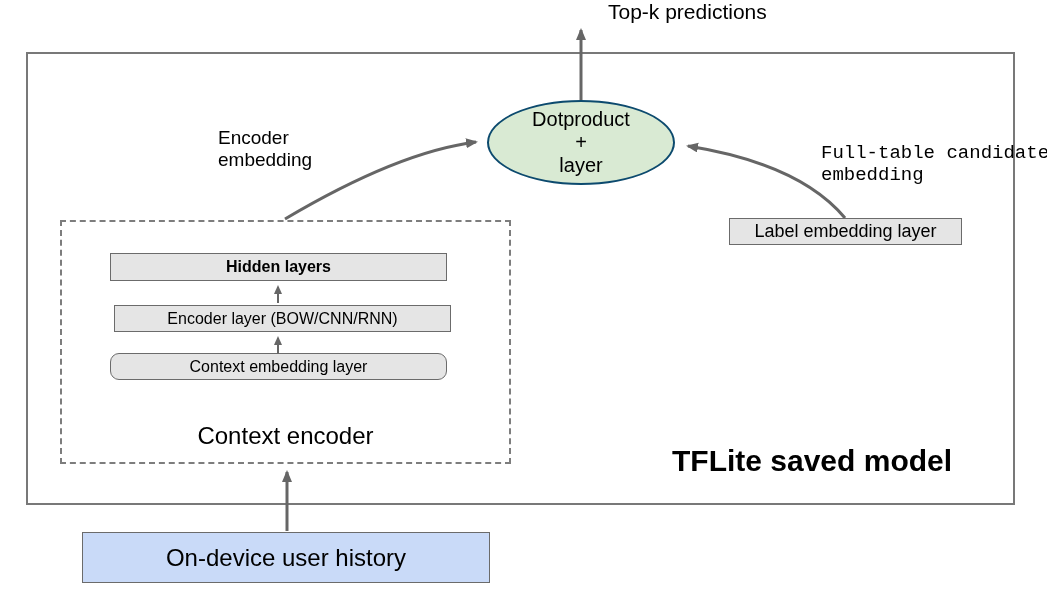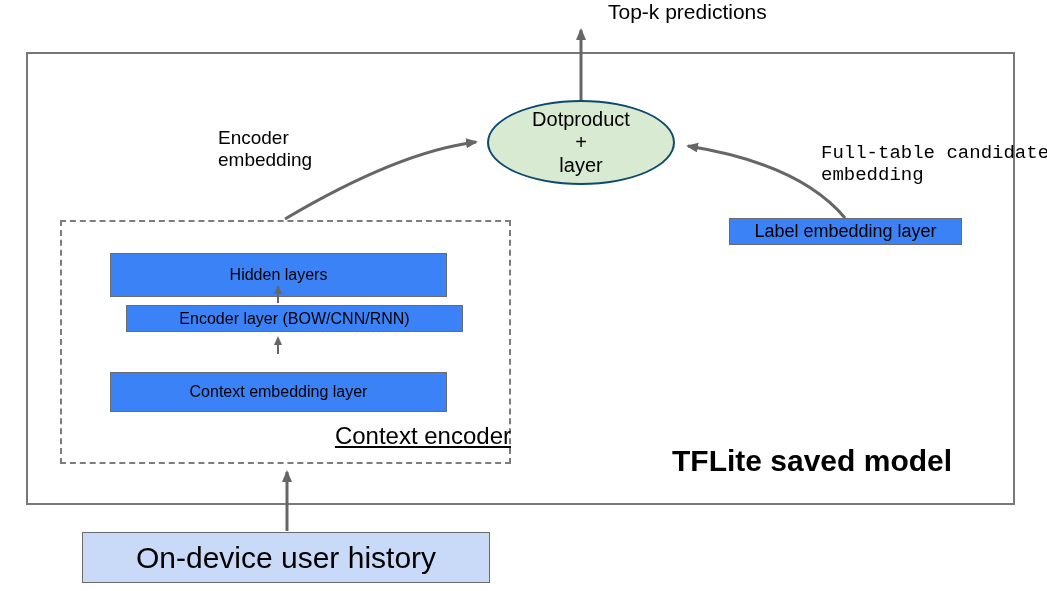--- a/index.html
+++ b/index.html
@@ -22,62 +22,61 @@
     border: 2px solid #787878;
     box-sizing: border-box;
     background: transparent;
   }
   .dashed-box {
     left: 60px; top: 220px; width: 451px; height: 244px;
     border: 2px dashed #7d7d7d;
     box-sizing: border-box;
   }
   .green-box {
-    background: #3b82f6;
+    background: #e5e5e5;
     border: 1.5px solid #6b6b6b;
     box-sizing: border-box;
     display: flex;
     align-items: center;
     justify-content: center;
     font-size: 16px;
     white-space: nowrap;
   }
-  .layer-1 { left: 110px; top: 253px; width: 337px; height: 44px; }
-  .layer-2 { left: 126px; top: 305px; width: 337px; height: 27px; }
-  .layer-3 { left: 110px; top: 372px; width: 337px; height: 40px; }
+  .layer-1 { left: 110px; top: 253px; width: 337px; height: 28px; font-weight: bold; }
+  .layer-2 { left: 114px; top: 305px; width: 337px; height: 27px; }
+  .layer-3 { left: 110px; top: 353px; width: 337px; height: 27px; border-radius: 9px; }
   .label-embedding { left: 729px; top: 218px; width: 233px; height: 27px; font-size: 18px; }
   .blue-box {
     left: 82px; top: 532px; width: 408px; height: 51px;
     background: #c9daf8;
     border: 1.5px solid #6b6b6b;
     box-sizing: border-box;
     display: flex;
     align-items: center;
     justify-content: center;
-    font-size: 30px;
+    font-size: 24px;
   }
   .ellipse {
     left: 487px; top: 100px; width: 188px; height: 85px;
     background: #d9ead3;
     border: 2px solid #0c4a6e;
     border-radius: 50%;
     box-sizing: border-box;
     display: flex;
     flex-direction: column;
     align-items: center;
     justify-content: center;
     font-size: 20px;
     line-height: 23px;
     text-align: center;
   }
   .context-encoder-title {
     left: 60px; top: 422px; width: 451px;
-    text-align: right;
+    text-align: center;
     font-size: 24px;
-    text-decoration: underline;
   }
   .annotation {
     font-size: 19px;
     line-height: 22px;
     white-space: nowrap;
   }
   .topk-label   { left: 608px; top: 0;   font-size: 21px; white-space: nowrap; }
   .ctx-emb-ann  { left: 218px; top: 127px; }
   .fulltab-ann  { left: 821px; top: 142px; font-family: Liberation Mono, monospace; }
   .tflite-label {

